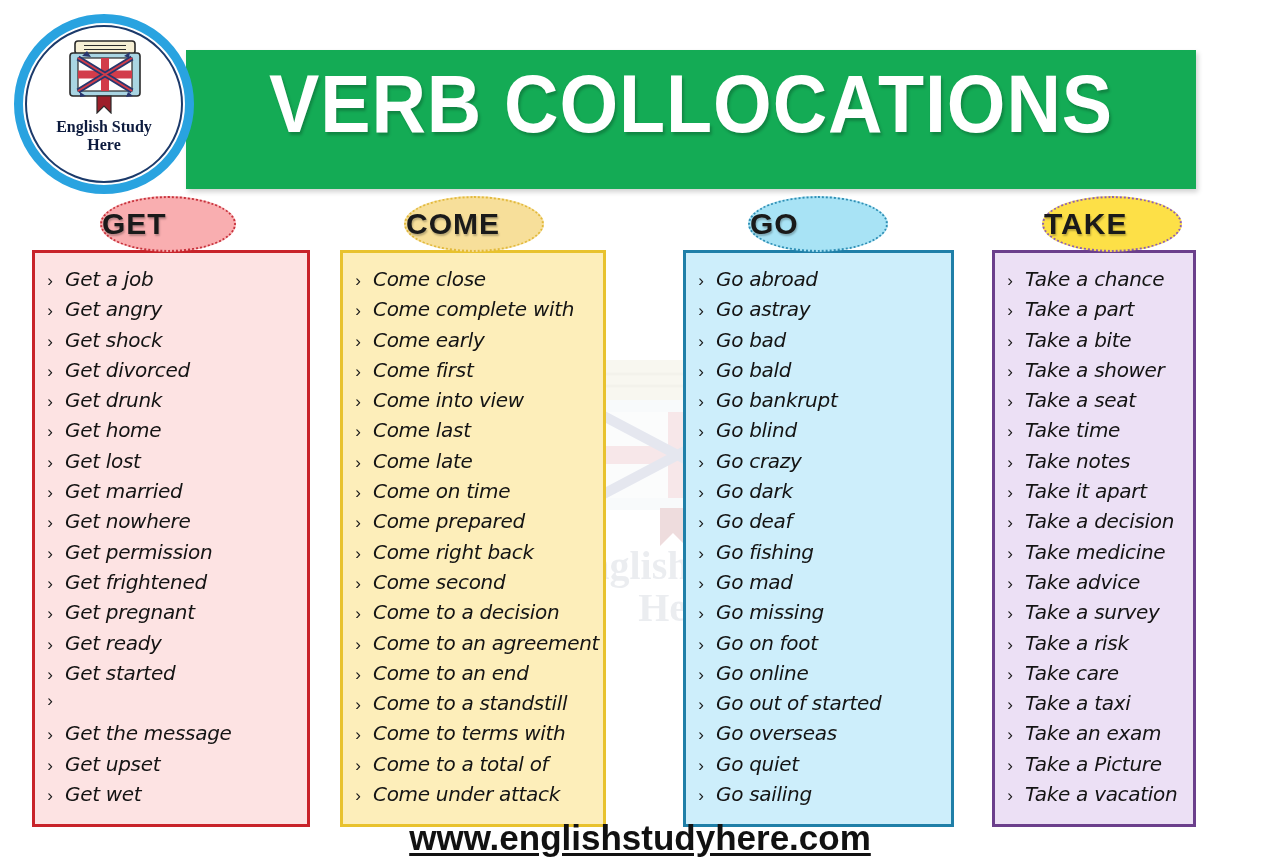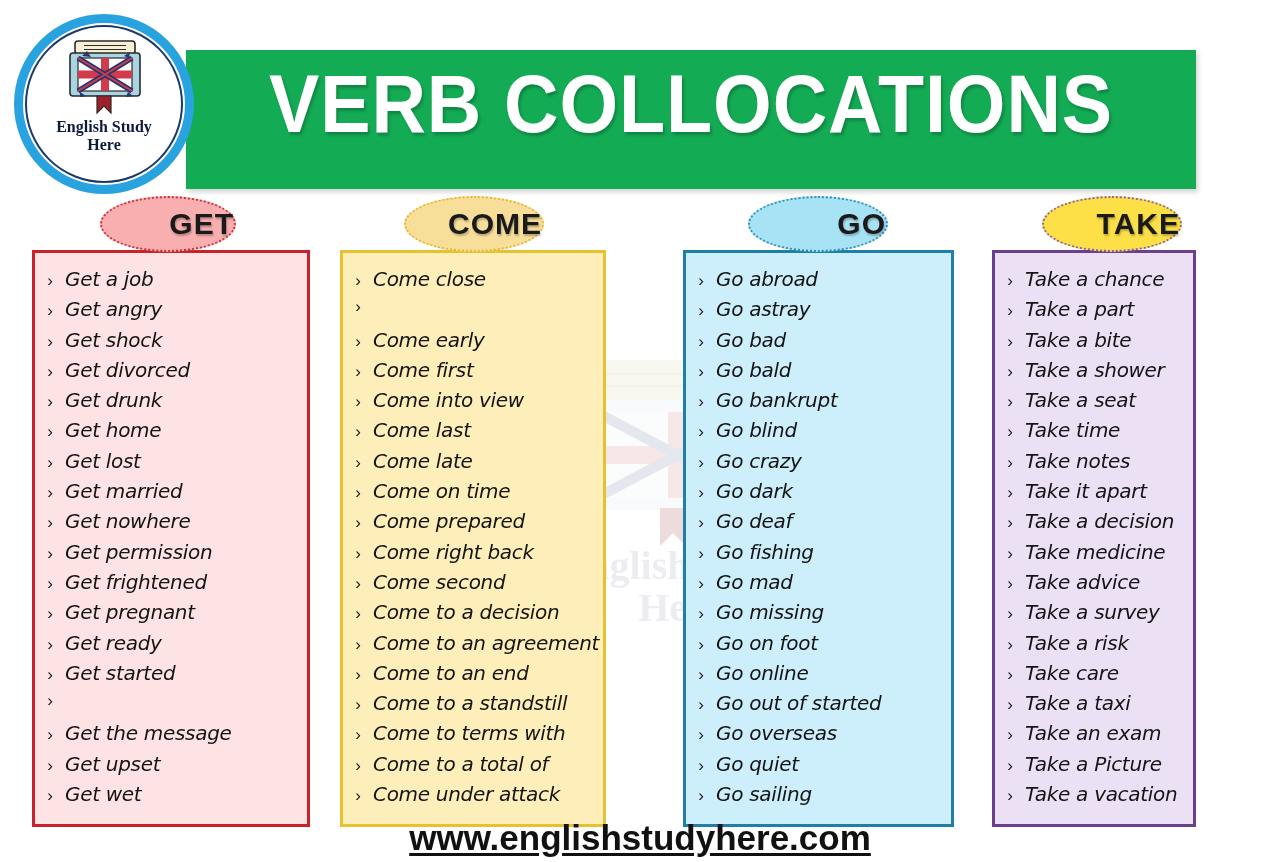--- a/index.html
+++ b/index.html
@@ -125,21 +125,21 @@
 
   
   .pill {
     position: absolute;
     height: 56px;
     border-radius: 50%;
     box-sizing: border-box;
     z-index: 4;
     display: flex;
     align-items: center;
-    justify-content: flex-end;
+    justify-content: flex-start;
   }
   .pill-label {
     font-family: "Liberation Sans", "DejaVu Sans", sans-serif;
     font-weight: bold;
     font-size: 30px;
     letter-spacing: 1px;
     color: #1a1a1a;
     text-shadow: 1px 2px 2px rgba(0,0,0,0.25);
   }
 
@@ -340,20 +340,21 @@
       <span class="item-label">Get wet</span>
     </div>
   </div>
 <div class="colbox" id="col-come" style="background: rgb(253, 238, 186); border: 3px solid rgb(232, 194, 46);">
     <div class="item">
       <span class="chev">›</span>
       <span class="item-label">Come close</span>
     </div>
     <div class="item">
       <span class="chev">›</span>
+      <span class="item-label">Come complete with</span>
     </div>
     <div class="item">
       <span class="chev">›</span>
       <span class="item-label">Come early</span>
     </div>
     <div class="item">
       <span class="chev">›</span>
       <span class="item-label">Come first</span>
     </div>
     <div class="item">

